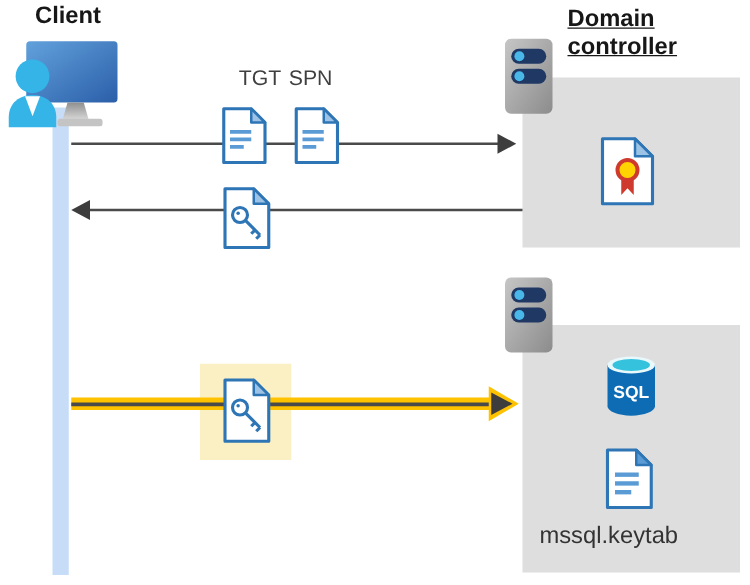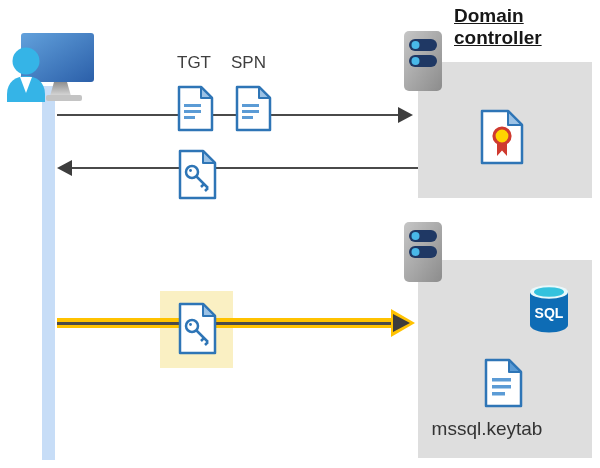--- a/index.html
+++ b/index.html
@@ -41,36 +41,36 @@
   .yellow-core { left:57px; top:322px; width:336px; height:3px; background:#4a4a4a; }
   .yellow-head-outer { left:391px; top:309px; width:0; height:0;
     border-top:14px solid transparent; border-bottom:14px solid transparent;
     border-left:24px solid #ffc200; }
   .yellow-head-inner { left:393px; top:314px; width:0; height:0;
     border-top:9px solid transparent; border-bottom:9px solid transparent;
     border-left:17px solid #3d3d3d; }
 
   
   .client-label { left:28px; top:2px; }
-  .tgt-label { left:172px; top:53px; width:44px; text-align:center; }
+  .tgt-label { left:186px; top:53px; width:44px; text-align:center; }
   .spn-label { left:231px; top:53px; width:44px; text-align:left; }
   .dc-label { left:454px; top:5px; width:142px;text-decoration:underline; }
   .linux-label { left:454px; top:226px; width:142px; }
   .keytab-label { left:418px; top:418px; width:138px;text-align:center; }
 
   
   .client-icon { left:6px; top:24px; }
   .tgt-doc { left:177px; top:85px; }
   .spn-doc { left:235px; top:85px; }
   .key-doc-1 { left:178px; top:149px; }
   .key-doc-2 { left:178px; top:302px; }
   .dc-server { left:403px; top:30px; }
   .linux-server { left:403px; top:221px; }
   .cert-icon { left:480px; top:109px; }
-  .sql-icon { left:484px; top:284px;margin-left:44px; }
+  .sql-icon { left:484px; top:284px; }
   .keytab-doc { left:484px; top:358px; }
 
   svg { display:block; }
   .sql-text { font-family:"Liberation Sans", sans-serif; font-weight:bold; font-size:14px; fill:#ffffff; }
 </style>
 </head>
 <body>
 
 <div class="canvas">
 
@@ -210,18 +210,19 @@
   <div class="abs keytab-doc">
     <svg width="39" height="50" viewBox="0 0 39 50">
       <path d="M2,2 H25 L37,14 V48 H2 Z" fill="#ffffff" stroke="#2e75b6" stroke-width="2.5" stroke-linejoin="round"></path>
       <path d="M25,2 L37,14 H25 Z" fill="#5b9bd5" stroke="#2e75b6" stroke-width="2" stroke-linejoin="round"></path>
       <rect x="8" y="20" width="19" height="3.5" fill="#5b9bd5"></rect>
       <rect x="8" y="27" width="19" height="3.5" fill="#5b9bd5"></rect>
       <rect x="8" y="34" width="13" height="3.5" fill="#5b9bd5"></rect>
     </svg>
   </div>
 
+  <div class="abs title client-label">Client</div>
   <div class="abs small-label tgt-label">TGT</div>
   <div class="abs small-label spn-label">SPN</div>
   <div class="abs title dc-label">Domain controller</div>
   <div class="abs file-label keytab-label">mssql.keytab</div>
 
 </div>
 
 </body></html>

